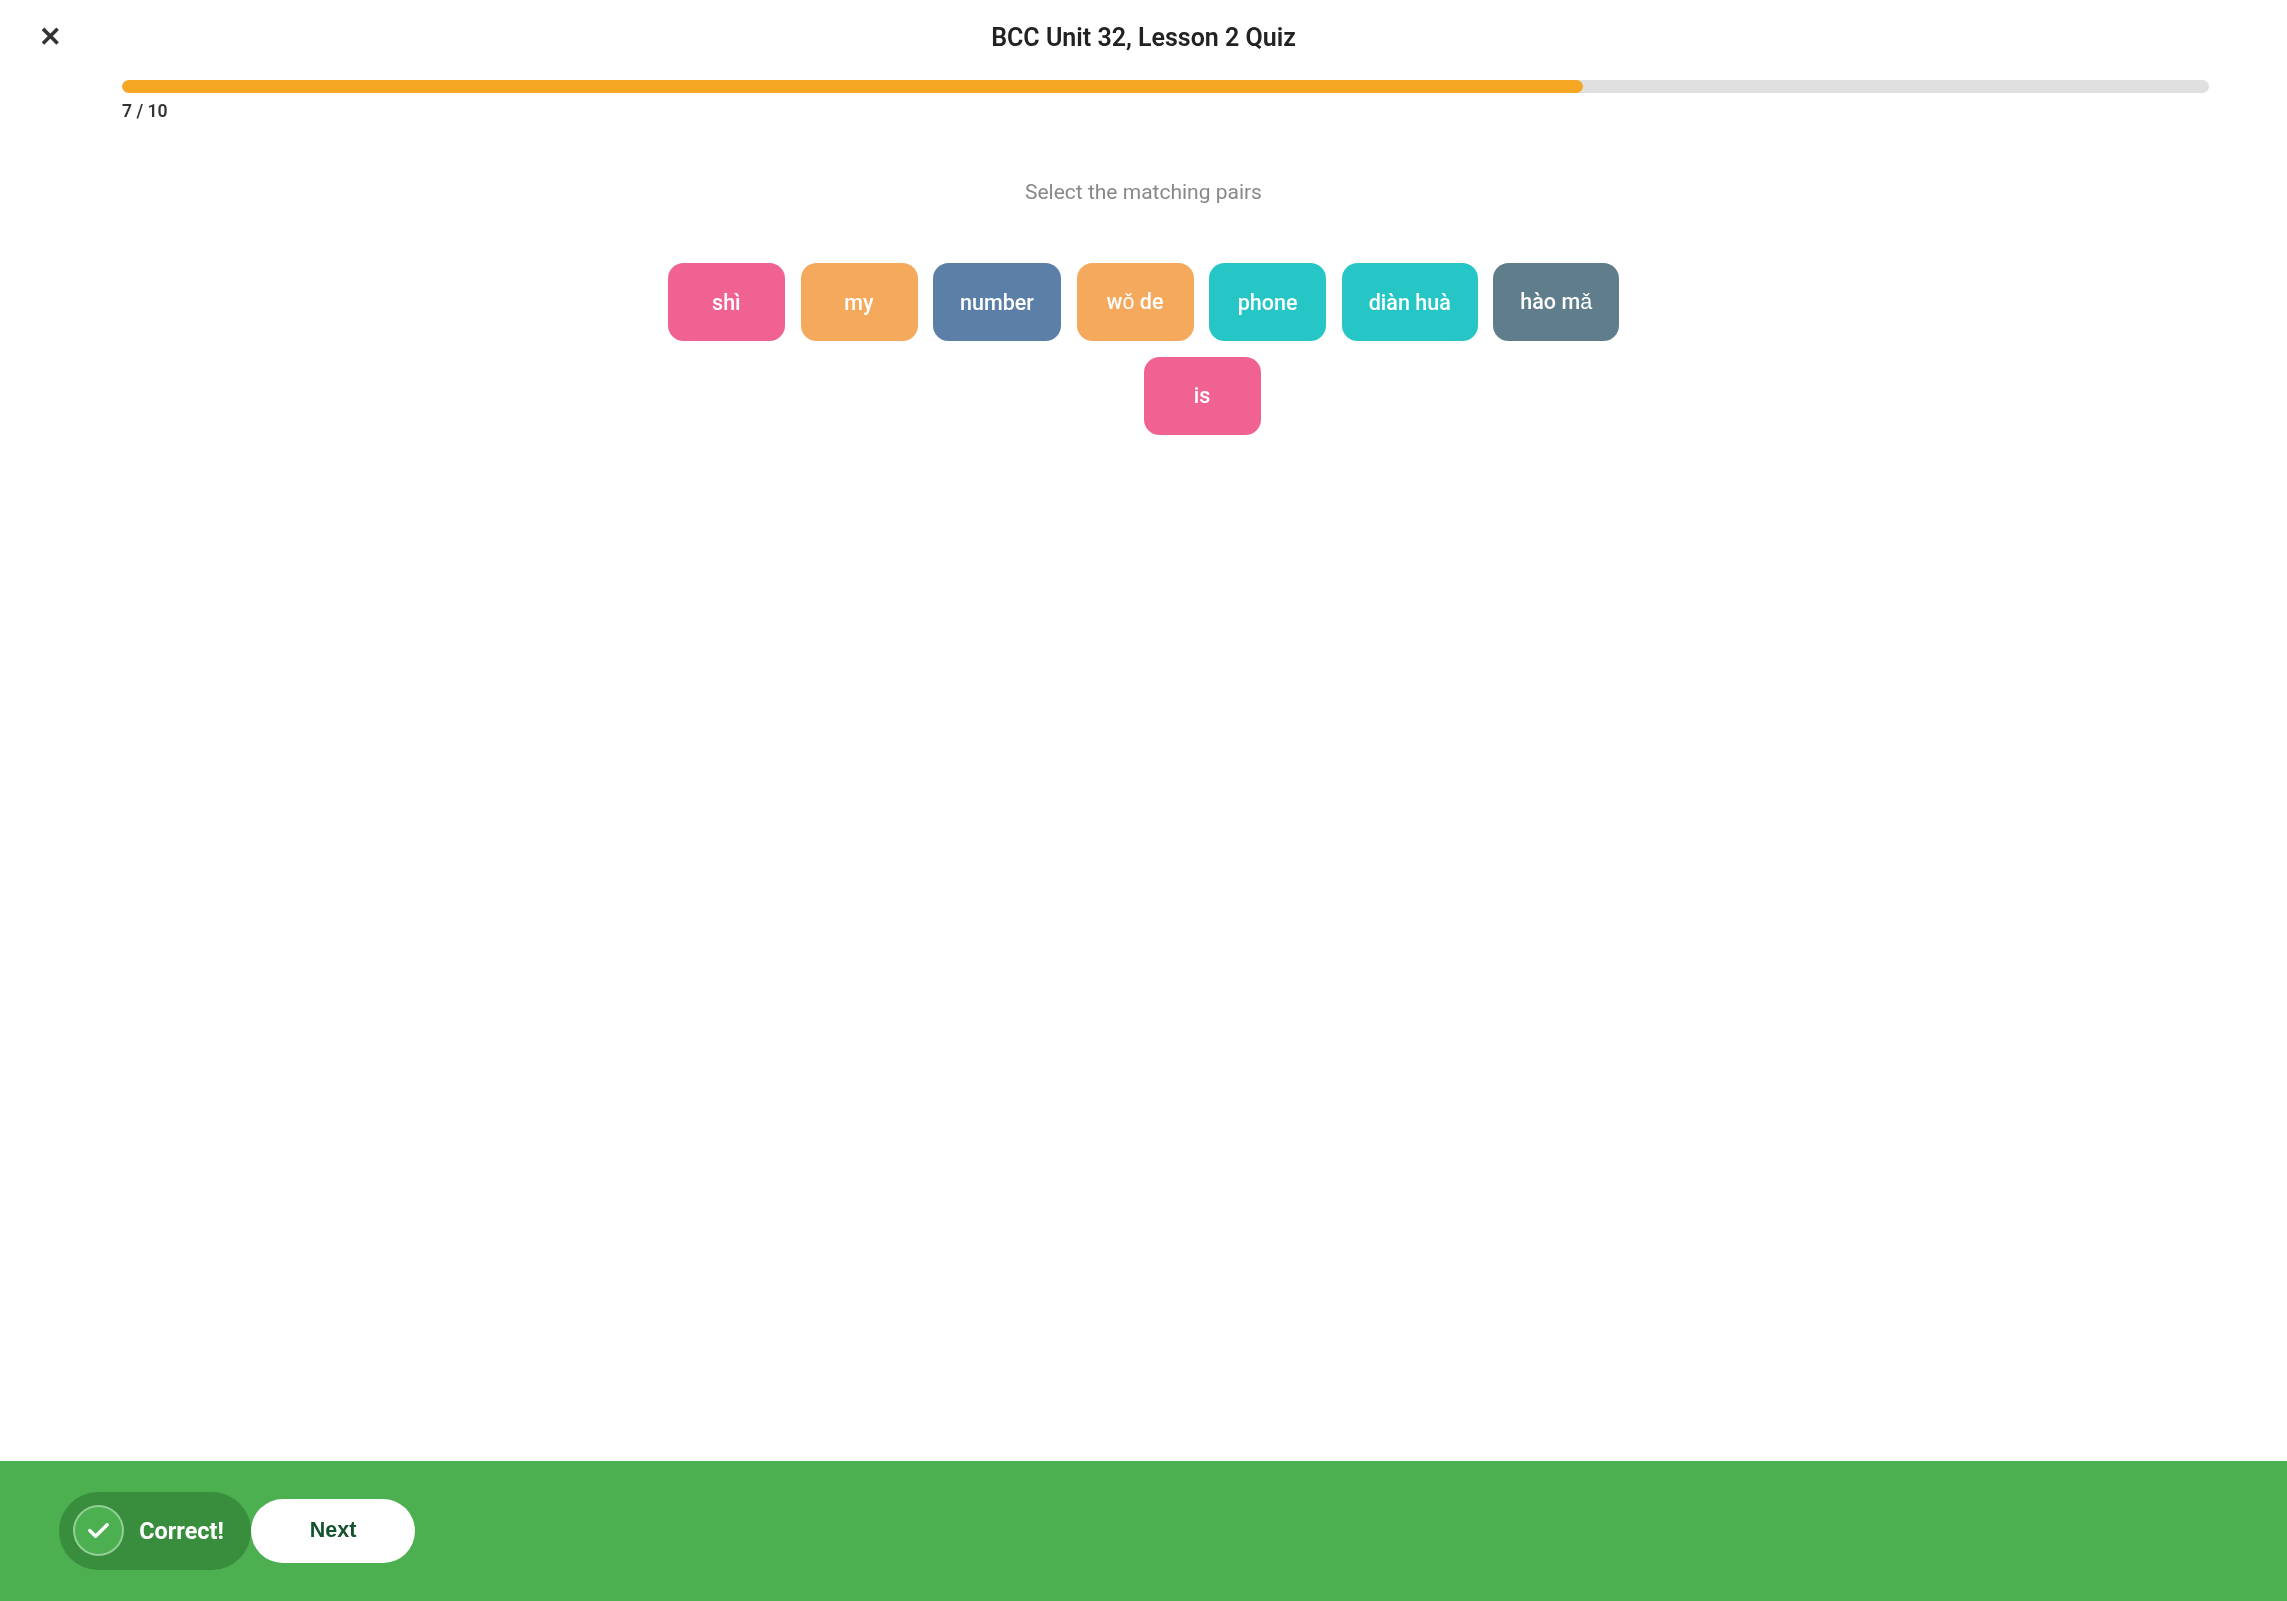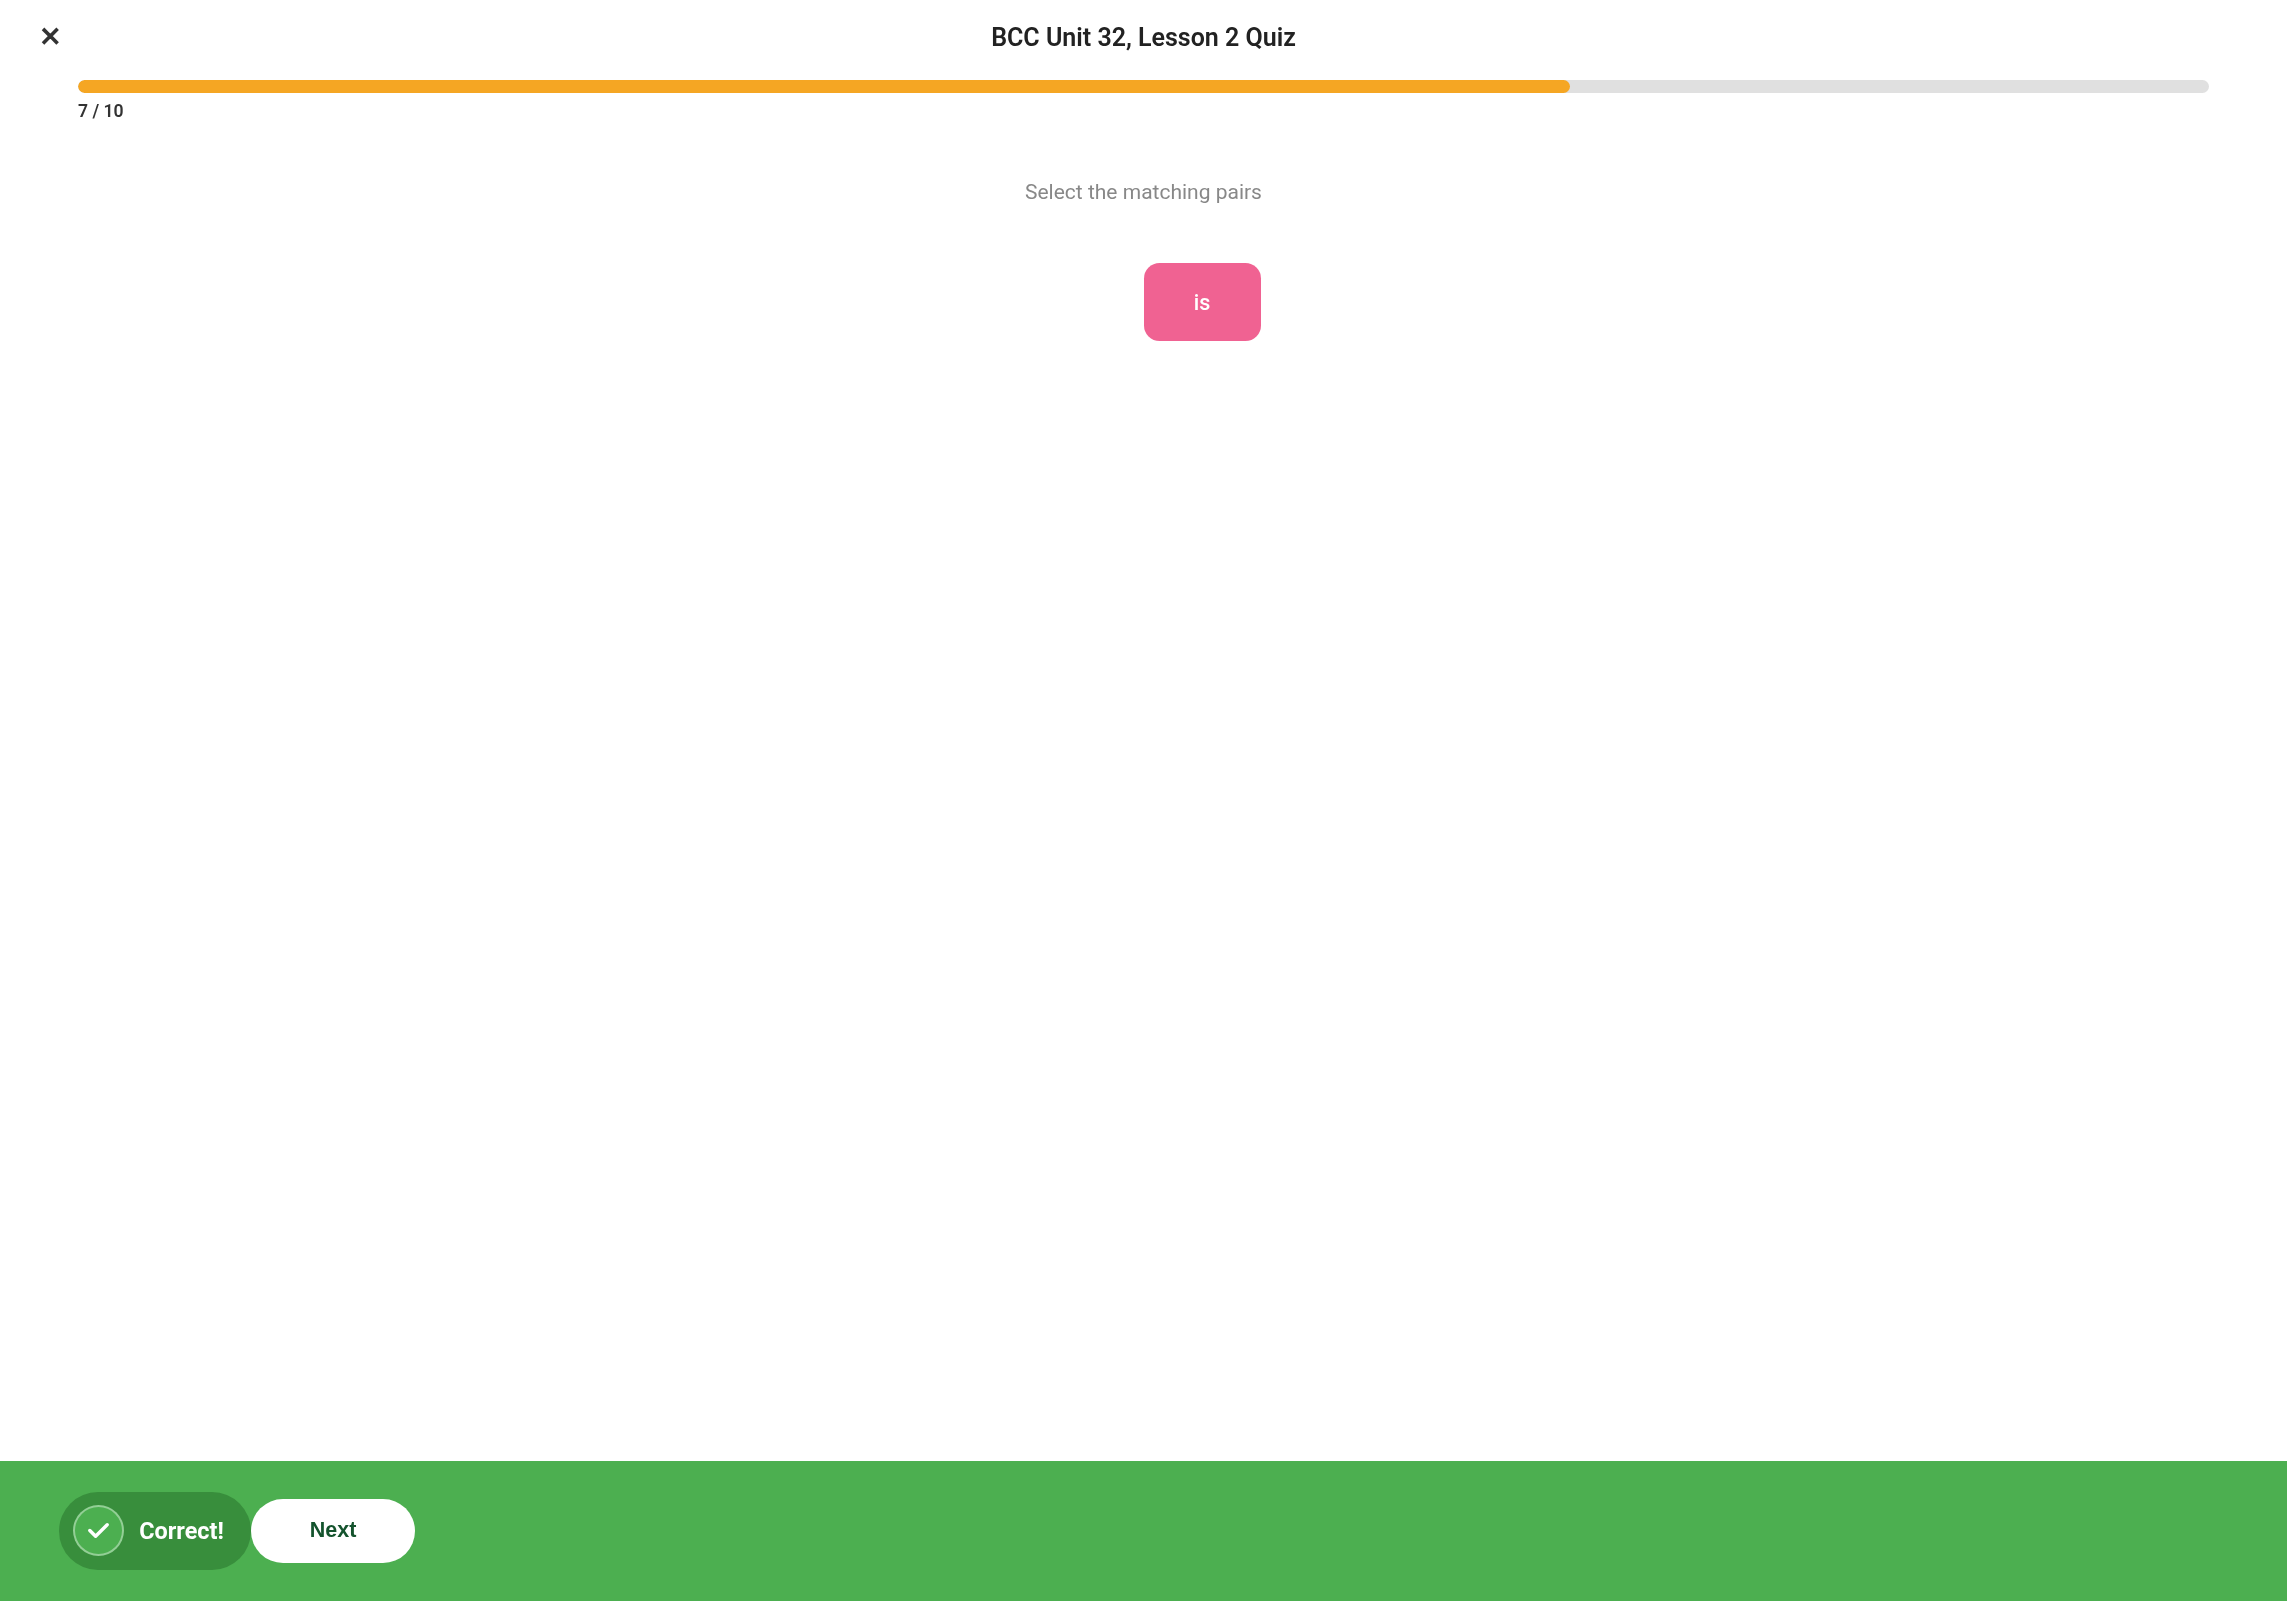--- a/index.html
+++ b/index.html
@@ -36,20 +36,21 @@
     }
 
     .title {
       font-size: 25px;
       font-weight: 600;
       color: #222;
     }
 
     .progress-container {
       padding: 11.7px 78px 0 78px;
+      margin-left: 44px;
     }
 
     .progress-bar-bg {
       width: 100%;
       height: 13.7px;
       background: #e0e0e0;
       border-radius: 6.8px;
       overflow: hidden;
     }
 
@@ -185,20 +186,29 @@
   <div class="progress-bar-bg">
     <div class="progress-bar-fill" id="progress-fill" style="width: 70%;"></div>
   </div>
   <div class="progress-label">7 / 10</div>
 </div>
 
 <div class="main-content">
   <div class="instruction">Select the matching pairs</div>
 
   <div class="word-tiles-container" id="tiles-container">
+  <div style="display: flex; flex-wrap: wrap; gap: 15.6px; justify-content: center;">
+        <div class="tile tile-pink">shì</div>
+        <div class="tile tile-orange">my</div>
+        <div class="tile tile-slate">number</div>
+        <div class="tile tile-orange">wǒ de</div>
+        <div class="tile tile-teal">phone</div>
+        <div class="tile tile-teal">diàn huà</div>
+        <div class="tile tile-dark-slate">hào mǎ</div>
+      </div>
       <div style="display: flex; justify-content: center; width: 100%; padding-left: 117px;">
         <div class="tile tile-pink">is</div>
       </div>
     </div>
 </div>
 
 <div class="footer">
   <div class="correct-badge">
     <div class="check-circle">
       <svg viewBox="0 0 28 28" fill="none" xmlns="http://www.w3.org/2000/svg">

